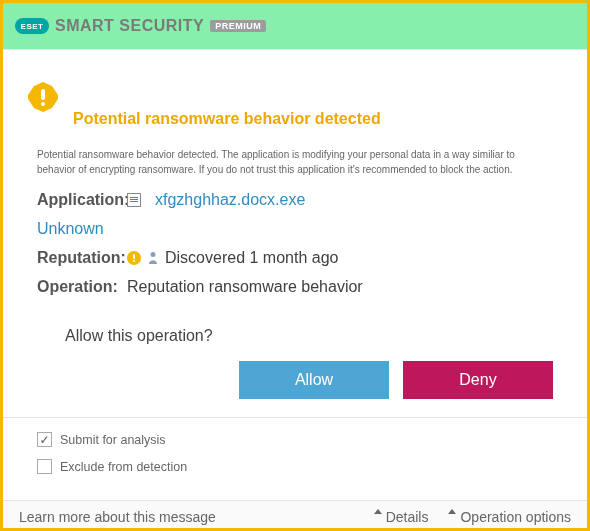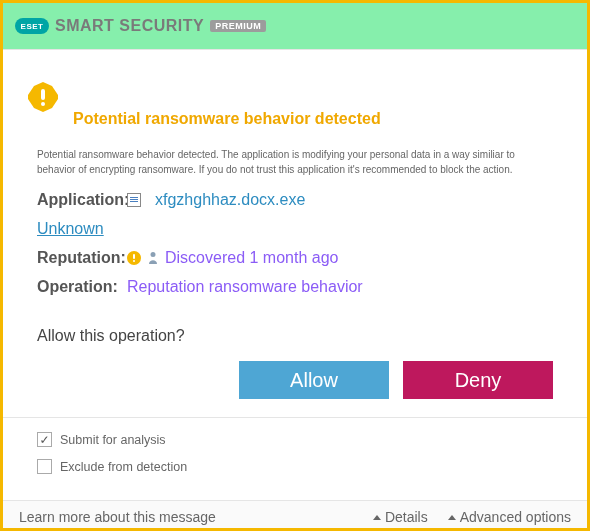--- a/index.html
+++ b/index.html
@@ -79,57 +79,58 @@
     display: flex;
     align-items: center;
     margin-bottom: 11px;
     font-size: 16px;
   }
   .field-label {
     width: 90px;
     color: #555;
     font-weight: 600;
   }
-  .field-value { color:#8b5cf6; }
+  .field-value { color:#404040; }
   .app-link {
     color: #2d8cc0;
     display: inline-flex;
     align-items: center;
     gap: 14px;
   }
   .app-icon {
     width:14px; height:14px; display:inline-block;
     border:1px solid #888; background:#fff; position:relative;
   }
   .app-icon::after{
     content:""; position:absolute; left:2px; top:3px; width:8px; height:1px; background:#4a80c0;
     box-shadow: 0 2px 0 #4a80c0, 0 4px 0 #4a80c0;
   }
-  .company-val { color:#2d8cc0;text-decoration:underline; }
+  .company-val { color:#2d8cc0; }
   .rep-icons { display:inline-flex; align-items:center; gap:6px; margin-right:6px;}
   .rep-badge svg, .rep-users svg { display:block; }
   .prompt-section {
     padding: 14px 34px 18px 34px;
+    margin-left: 28px;
   }
   .prompt-text {
     font-size: 16px;
     color: #444;
     margin-bottom: 16px;
   }
   .button-row {
     display: flex;
     justify-content: flex-end;
     gap: 14px;
   }
   .btn {
     width: 150px;
     height: 38px;
     border: none;
     color: #fff;
-    font-size: 20px;
+    font-size: 16px;
     cursor: pointer;
     font-family: inherit;
   }
   .btn-allow { background:#4ea6d4; }
   .btn-deny { background:#be185d; }
   .divider {
     border: none;
     border-top: 1px solid #e5e5e5;
     margin: 0 0 0 0;
   }
@@ -158,21 +159,21 @@
     background:#fafafa;
     padding: 8px 16px;
     display:flex;
     align-items:center;
     font-size:14px;
     color:#666;
   }
   .footer .spacer{ flex:1; }
   .footer-link { cursor:pointer; color:#666; }
   .caret-link {
-    display:inline-flex; align-items:center; gap:4px; cursor:pointer;
+    display:inline-flex; align-items:flex-start; gap:4px; cursor:pointer;
     margin-left: 20px; color:#666;
   }
   .caret-up {
     width:0;height:0;border-left:4px solid transparent;border-right:4px solid transparent;
     border-bottom:5px solid #666;
   }
 </style>
 </head>
 <body>
 
@@ -262,15 +263,15 @@
 
 <div class="footer">
   <span class="footer-link">Learn more about this message</span>
   <span class="spacer"></span>
   <span class="caret-link">
     <span class="caret-up"></span>
     <span>Details</span>
   </span>
   <span class="caret-link">
     <span class="caret-up"></span>
-    <span>Advanced options</span>
+    <span>Operation options</span>
   </span>
 </div>
 
 </body></html>

